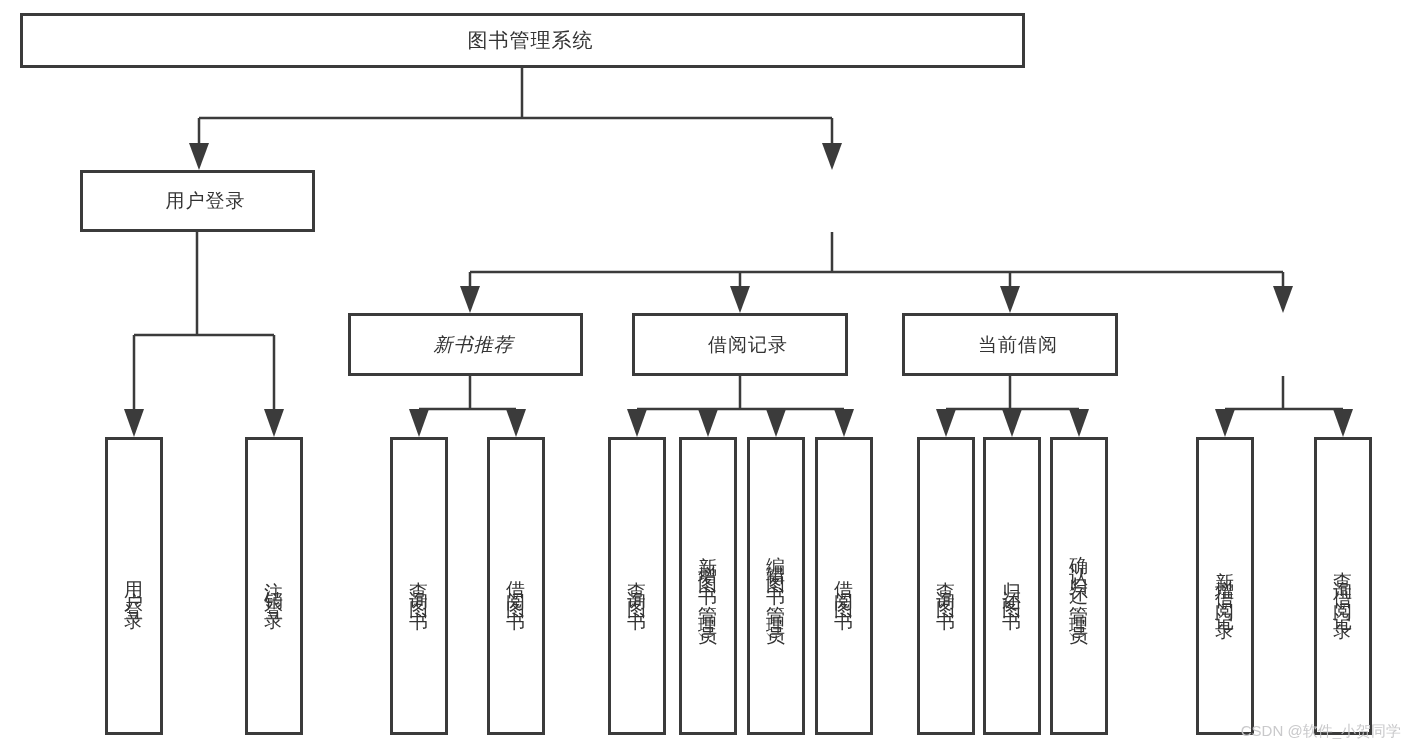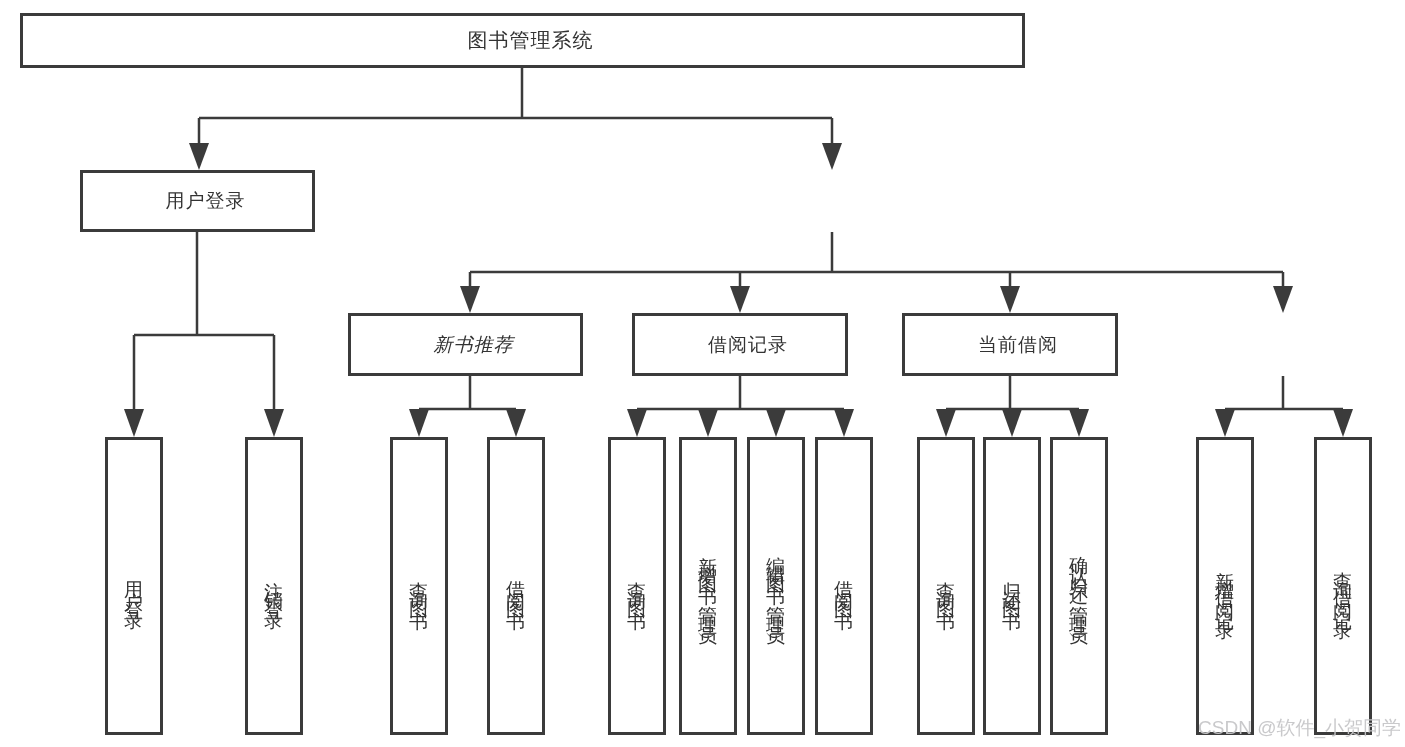--- a/index.html
+++ b/index.html
@@ -52,21 +52,21 @@
     text-orientation: mixed;
     font-size: 19px;
     letter-spacing: 10px;
     line-height: 1;
     color: #333333;
   }
   .watermark {
     position: absolute;
     right: 4px;
     bottom: 6px;
-    font-size: 19px;
+    font-size: 15px;
     color: rgba(198, 198, 200, 0.95);
     z-index: 3;
     white-space: nowrap;
   }
 </style>
 </head>
 <body>
 
 <div class="canvas">
 

